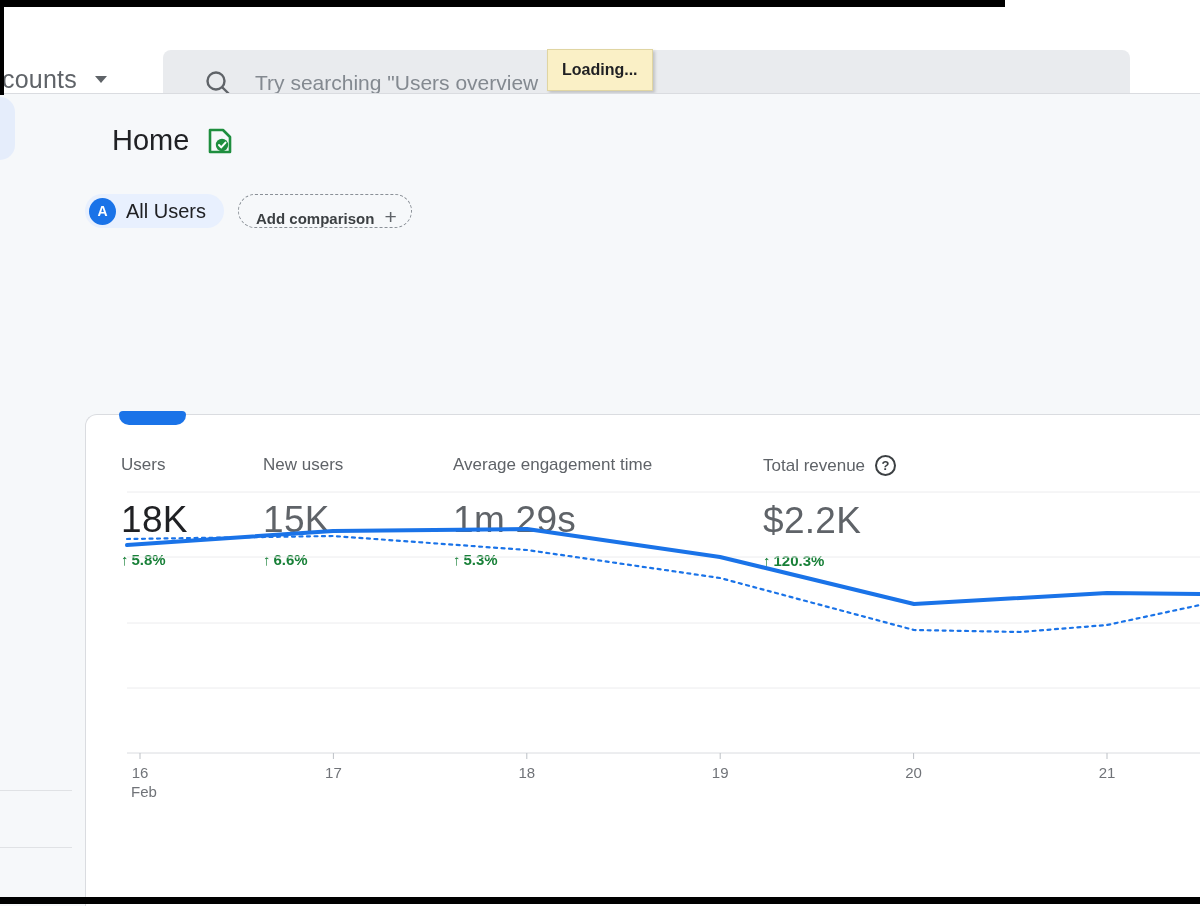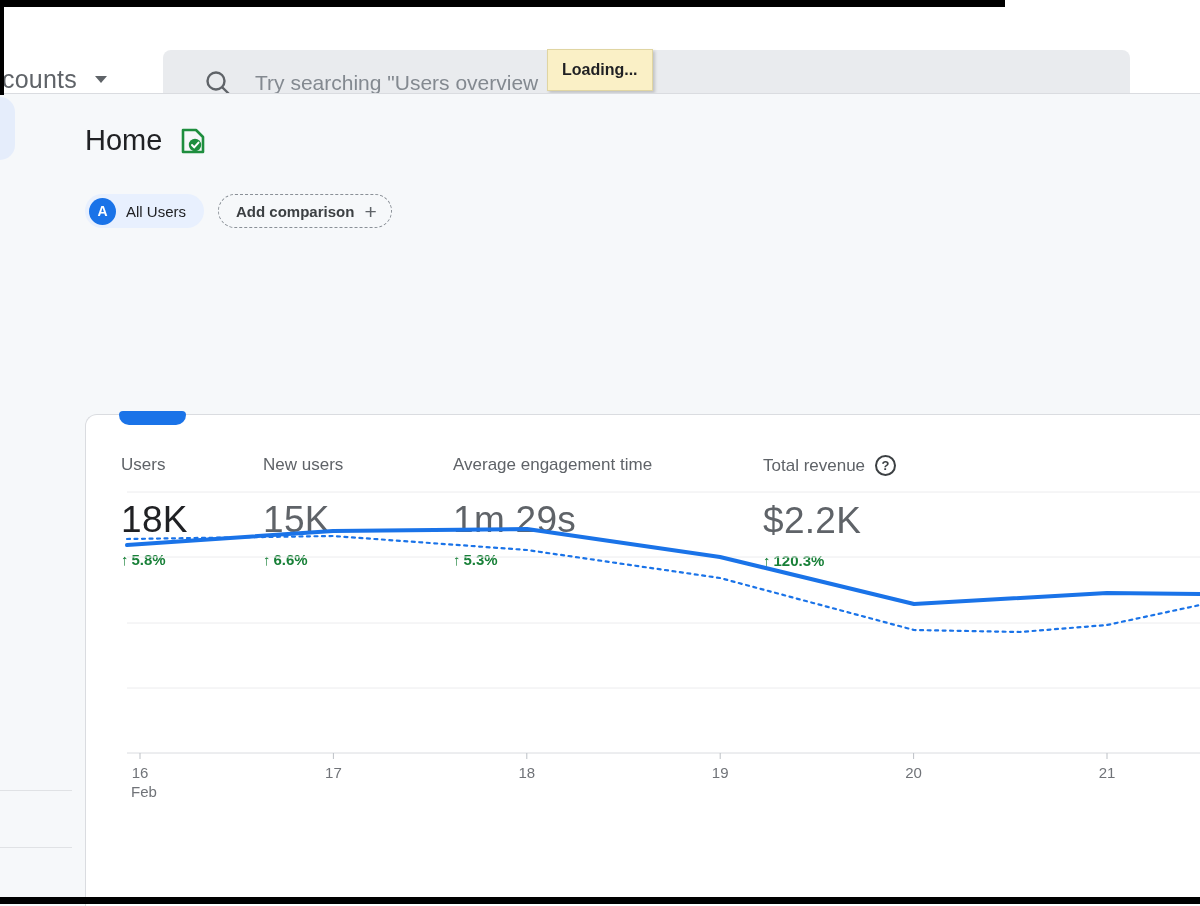--- a/index.html
+++ b/index.html
@@ -18,26 +18,26 @@
   .search-icon { margin-left:40px; flex:0 0 auto; }
   .search-input { flex:1; margin-left:22px; border:none; outline:none; background:transparent; font-family:"Liberation Sans", sans-serif; font-size:21px; color:#5f6368; }
   .search-input::placeholder { color:#838990; opacity:1; }
   .loading-tooltip { position:absolute; left:547px; top:12px; height:42px; padding:0 14px; background:#faf0c6; border:1px solid #e0d5a2; box-shadow:2px 2px 3px rgba(0,0,0,.18); display:flex; align-items:center; font-size:16px; font-weight:bold; color:#1f2023; }
   
   .content { position:absolute; left:0; top:94px; width:1200px; height:812px; background:#f6f8fa; }
   .nav-active-pill { position:absolute; left:0; top:3px; width:15px; height:63px; background:#e5edfb; border-radius:0 40px 40px 0; }
   .nav-divider-1 { position:absolute; left:0; top:696px; width:72px; height:1px; background:#e0e2e5; }
   .nav-divider-2 { position:absolute; left:0; top:753px; width:72px; height:1px; background:#e0e2e5; }
   .page-title-row { position:absolute; left:85px; top:30px; display:flex; align-items:center; gap:16px; }
-  .page-title { font-size:29px; font-weight:400; color:#202124; }
+  .page-title { font-size:29px; font-weight:400; color:#202124;margin-left:27px; }
   .chips-row { position:absolute; left:85px; top:100px; display:flex; align-items:center; gap:14px; }
   .chip-all-users { height:34px; background:#e8f0fe; border-radius:17px; display:flex; align-items:center; padding:0 18px 0 4px; cursor:pointer; }
   .avatar-a { width:27px; height:27px; border-radius:50%; background:#1a73e8; color:#fff; font-size:14px; font-weight:bold; display:flex; align-items:center; justify-content:center; }
-  .chip-all-users .chip-label { margin-left:10px; font-size:15px; color:#202124; }
-  .chip-add-comparison { height:34px; border:1px dashed #8a9097; border-radius:17px; display:flex; align-items:center; padding:0 14px 0 17px; cursor:pointer; color:#3c4043; }
+  .chip-all-users .chip-label { margin-left:10px; font-size:20px; color:#202124; }
+  .chip-add-comparison { height:34px; border:1px dashed #8a9097; border-radius:17px; display:flex; align-items:flex-end; padding:0 14px 0 17px; cursor:pointer; color:#3c4043; }
   .chip-add-comparison .chip-label { font-size:15px; font-weight:bold; color:#3c4043; }
   .plus-glyph { margin-left:10px; font-size:21px; font-weight:400; color:#5f6368; line-height:1; }
   
   .card { position:absolute; left:85px; top:320px; width:1115px; height:586px; background:#fff; border-top:1px solid #dadce0; border-left:1px solid #dadce0; border-radius:12px 0 0 0; }
   .tab-indicator { position:absolute; left:33px; top:-4px; width:67px; height:14px; background:#1a73e8; border-radius:4px 4px 10px 10px; }
   .metrics-row { position:absolute; left:0; top:40px; width:1115px; height:130px; }
   .metric { position:absolute; top:0; cursor:pointer; }
   .metric-label { font-size:17px; color:#5f6368; display:flex; align-items:center; gap:10px; }
   .metric-value { margin-top:24px; font-size:37px; color:#5f6368; letter-spacing:.3px; }
   .metric.emphasis .metric-value { color:#202124; }

